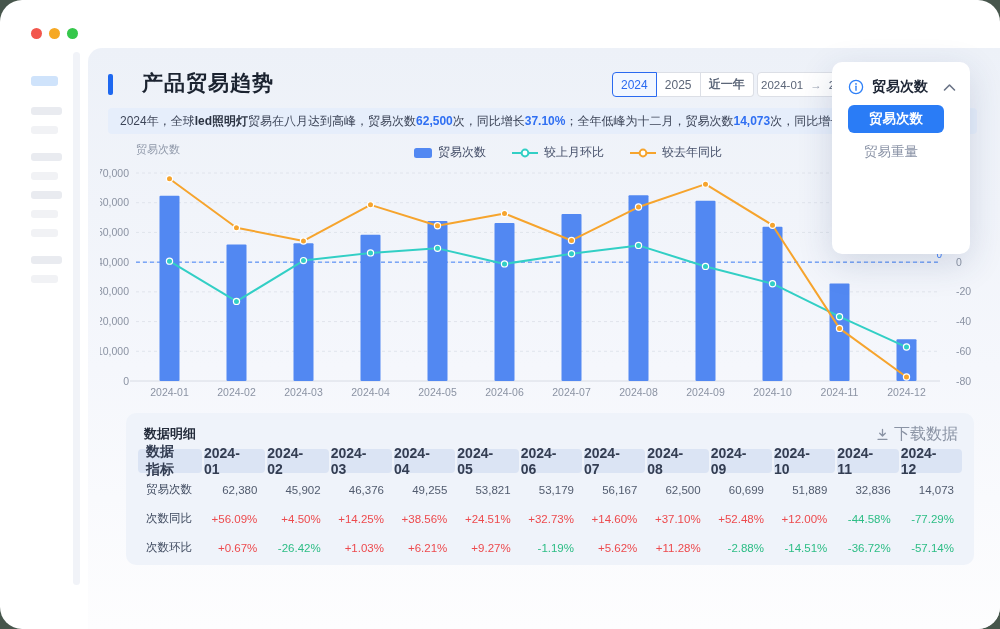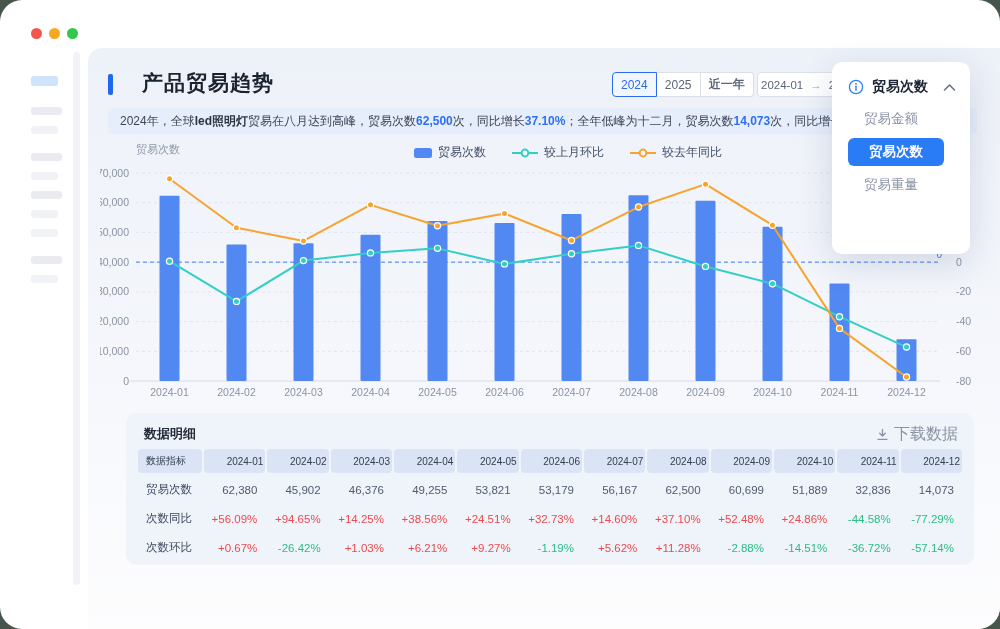--- a/index.html
+++ b/index.html
@@ -44,22 +44,22 @@
   .legend{position:absolute;left:0;right:0;top:6px;display:flex;justify-content:center;gap:26px;transform:translateX(28px);}
   .legend-item{display:flex;align-items:center;gap:6px;font-size:12px;color:#454f69;cursor:pointer;}
   .sw-bar{width:18px;height:10px;border-radius:2.5px;display:inline-block;}
   #chart-svg{position:absolute;left:0;top:22px;}
   
   .card{position:absolute;left:38px;top:365px;width:848px;height:152px;background:#eff3fa;border-radius:10px;}
   .card-title{position:absolute;left:18px;top:12px;font-size:13px;font-weight:bold;color:#232b3a;}
   .download{position:absolute;right:16px;top:11px;display:flex;align-items:center;gap:5px;font-size:16px;color:#8a93a4;cursor:pointer;}
   .tgrid{display:grid;grid-template-columns:64px repeat(12,1fr);gap:2px;}
   #tbl-head{position:absolute;left:12px;right:12px;top:36px;}
-  .hc{height:24px;background:#dbe4f4;border-radius:4px;font-size:10px;font-weight:normal;color:#333d52;
-    display:flex;align-items:center;justify-content:flex-end;padding-right:2px;box-sizing:border-box;}
+  .hc{height:24px;background:#dbe4f4;border-radius:4px;font-size:14px;font-weight:bold;color:#333d52;
+    display:flex;align-items:center;justify-content:flex-end;padding-right:19px;box-sizing:border-box;}
   .hc.first{justify-content:flex-start;padding-left:8px;}
   #tbl-body{position:absolute;left:12px;right:12px;top:62px;}
   .brow{height:29px;align-items:center;}
   .bc{font-size:11.5px;color:#515b6e;text-align:right;padding-right:8px;}
   .bc.first{text-align:left;padding-left:8px;color:#3f4a5f;}
   .bc.pos{color:#ed4a4d;} .bc.neg{color:#2cbd85;}
   
   .dropdown{position:absolute;left:832px;top:62px;width:138px;height:192px;background:#fff;border-radius:10px;
     box-shadow:0 10px 35px rgba(40,60,110,.16);z-index:10;}
   .dd-head{display:flex;align-items:center;gap:8px;padding:16px 14px 4px 16px;}
@@ -246,29 +246,29 @@
             <div class="bc">56,167</div>
             <div class="bc">62,500</div>
             <div class="bc">60,699</div>
             <div class="bc">51,889</div>
             <div class="bc">32,836</div>
             <div class="bc">14,073</div>
           </div>
           <div class="tgrid brow">
             <div class="bc first">次数同比</div>
             <div class="bc pos">+56.09%</div>
-            <div class="bc pos">+94.65%</div>
+            <div class="bc pos">+4.50%</div>
             <div class="bc pos">+14.25%</div>
             <div class="bc pos">+38.56%</div>
             <div class="bc pos">+24.51%</div>
             <div class="bc pos">+32.73%</div>
             <div class="bc pos">+14.60%</div>
             <div class="bc pos">+37.10%</div>
             <div class="bc pos">+52.48%</div>
-            <div class="bc pos">+24.86%</div>
+            <div class="bc pos">+12.00%</div>
             <div class="bc neg">-44.58%</div>
             <div class="bc neg">-77.29%</div>
           </div>
           <div class="tgrid brow">
             <div class="bc first">次数环比</div>
             <div class="bc pos">+0.67%</div>
             <div class="bc neg">-26.42%</div>
             <div class="bc pos">+1.03%</div>
             <div class="bc pos">+6.21%</div>
             <div class="bc pos">+9.27%</div>
@@ -292,19 +292,18 @@
         <path d="M8 7.2 v4" stroke="#2f80f7" stroke-width="1.4" stroke-linecap="round"></path>
       </svg>
       <span class="dd-label">贸易次数</span>
       <span class="dd-chevron">
         <svg width="13" height="9" viewBox="0 0 13 9">
           <polyline points="1.5,7 6.5,2 11.5,7" fill="none" stroke="#6a7386" stroke-width="1.6" stroke-linecap="round" stroke-linejoin="round"></polyline>
         </svg>
       </span>
     </div>
     <div id="dd-options">
-        <div class="dd-opt">贸易金额</div>
         <div class="dd-opt selected">贸易次数</div>
         <div class="dd-opt">贸易重量</div>
       </div>
   </div>
 
 </div>
 
 </body></html>

